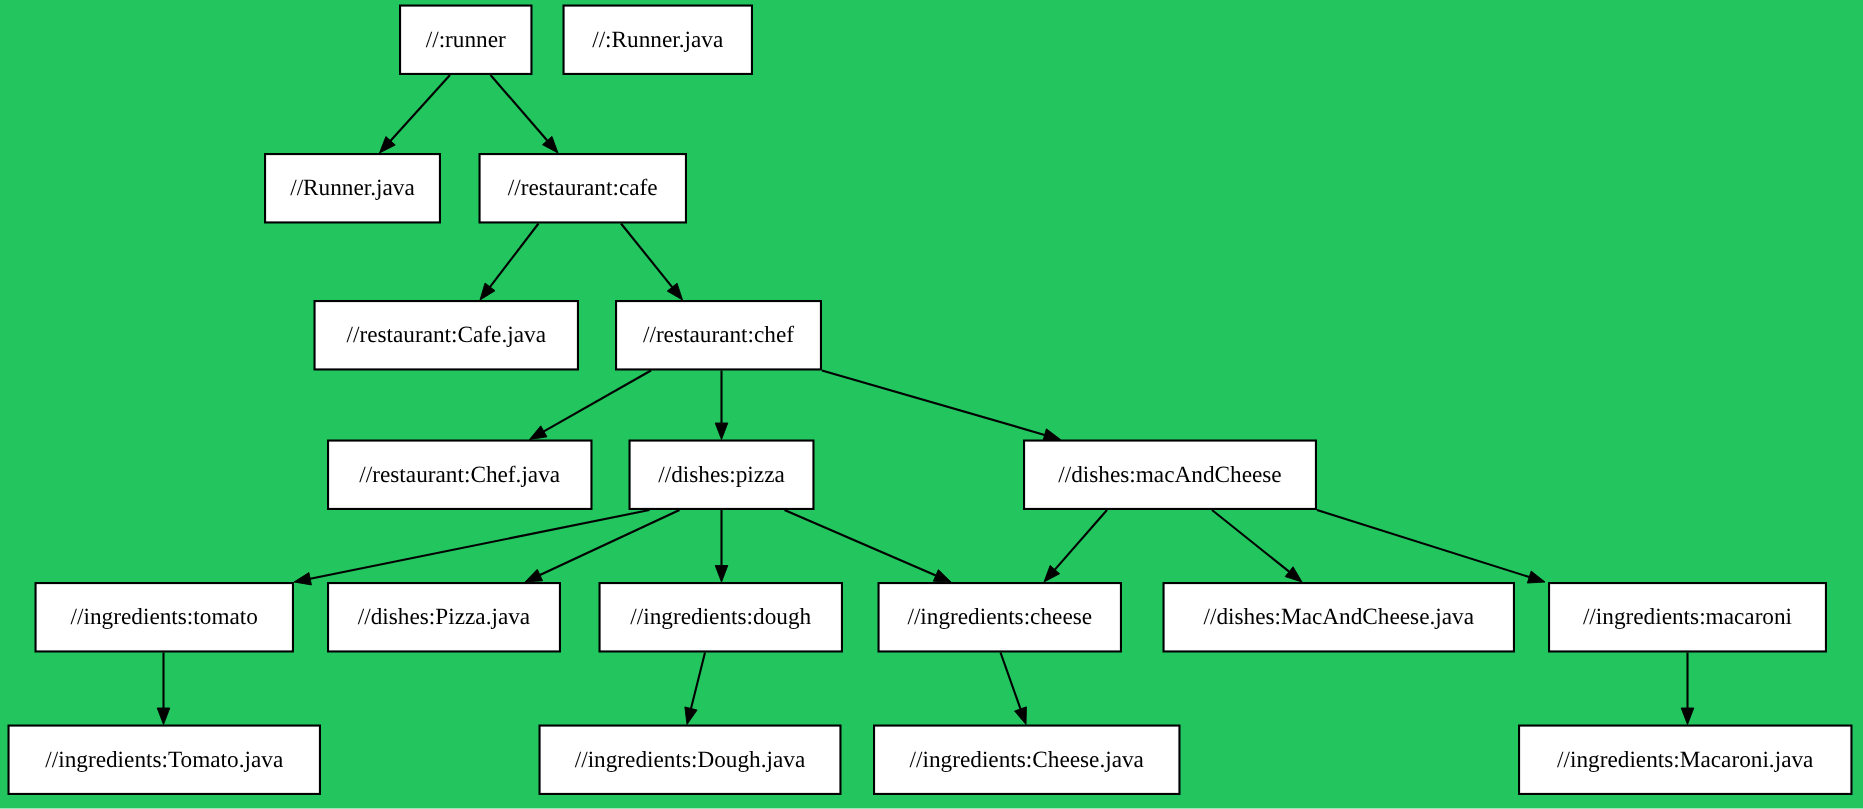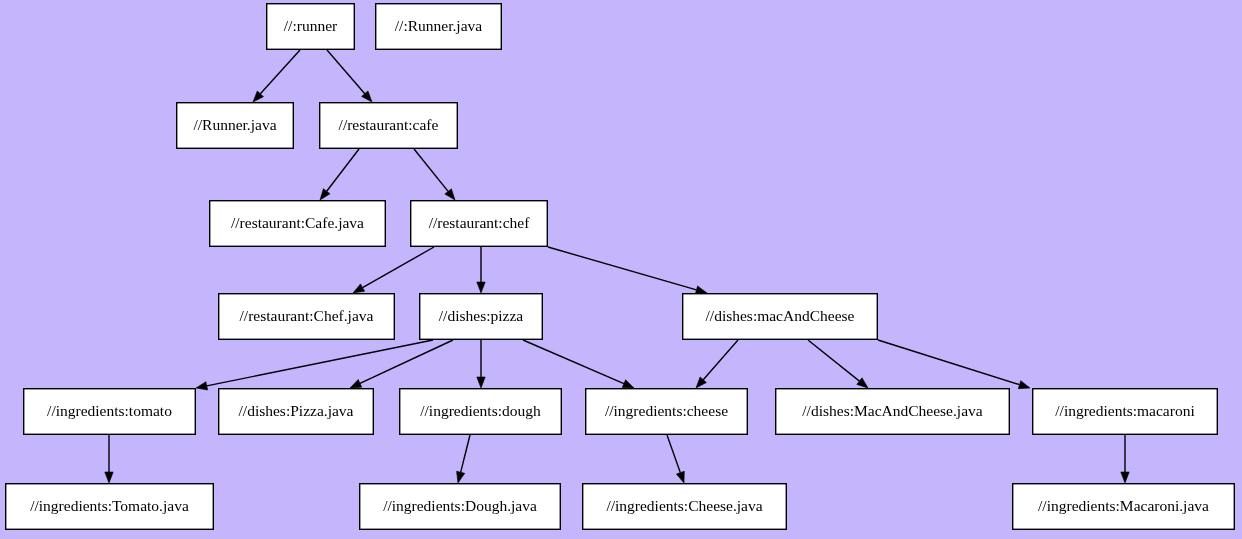--- a/index.html
+++ b/index.html
@@ -48,21 +48,21 @@
   }
   .edge-head {
     fill: #000000;
     stroke: #000000;
     stroke-width: 0.6;
   }
 </style>
 </head>
 <body>
 
-<div id="graph-root" style="background: #c4b5fd;">
+<div id="graph-root" style="background: #22c55e;">
   <svg id="graph-svg" viewBox="0 0 1242 539" xmlns="http://www.w3.org/2000/svg">
     <g id="edges-layer">
         <g>
           <line class="edge-line" x1="300" y1="50" x2="260.37593636139906" y2="93.83938955760104" stroke="#000000"></line>
           <polygon class="edge-head" points="253,102 257.2600669197558,91.02312294688502 263.4918058030423,96.65565616831705" fill="#000000" stroke="#000000"></polygon>
         </g>
         <g>
           <line class="edge-line" x1="327" y1="50" x2="364.80185581117166" y2="93.68214449290946" stroke="#000000"></line>
           <polygon class="edge-head" points="372,102 361.625947344828,96.43052681955301 367.97776427751535,90.93376216626591" fill="#000000" stroke="#000000"></polygon>
         </g>

